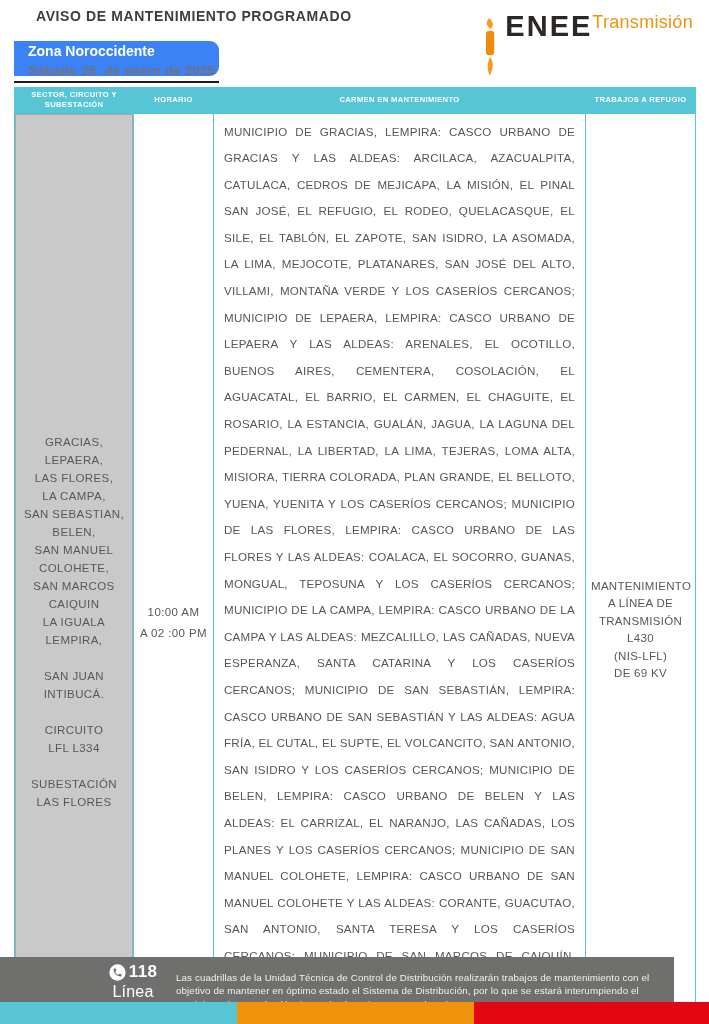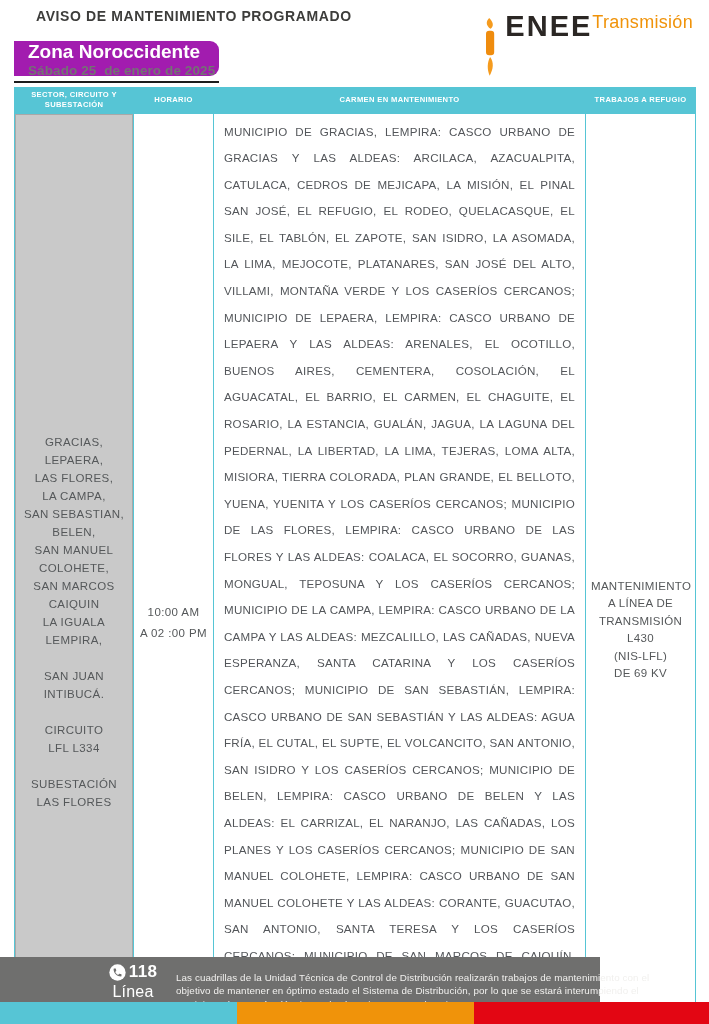--- a/index.html
+++ b/index.html
@@ -27,23 +27,23 @@
     font-size: 29px; font-weight: 900; color: #2b2724;
     letter-spacing: 2px; line-height: 28px;
   }
   .logo-division {
     font-size: 18px; font-weight: 500; color: #f0930a;
     letter-spacing: 0.3px; margin-top: 0px;
   }
   .zone-banner {
     position: absolute; left: 14px; top: 41px;
     width: 205px; height: 35px;
-    background: #a21caf;
+    background: #3b82f6;
     border-radius: 0 9px 9px 0;
-    color: #ffffff; font-weight: bold; font-size: 19px;
+    color: #ffffff; font-weight: bold; font-size: 14px;
     line-height: 21px; padding-left: 14px;
   }
   .date {
     position: absolute; left: 28px; top: 63px;
     font-size: 13.5px; font-weight: bold; color: #737373;
     white-space: pre-wrap; letter-spacing: 0.1px;
   }
   .date-rule {
     position: absolute; left: 14px; top: 81px;
     width: 205px; height: 2px; background: #1c1c1c;
@@ -91,21 +91,21 @@
     line-height: 26.6px; letter-spacing: 0.25px;
     padding: 5px 10px 5px 10px;
   }
   .cell-trabajos {
     text-align: center; font-size: 11.5px; color: #55585a;
     white-space: pre-line; line-height: 17.5px;
     letter-spacing: 0.3px; padding: 0 5px 120px 5px;
   }
   .footer-bar {
     position: absolute; left: 0; top: 957px;
-    width: 600px; height: 45px;
+    width: 674px; height: 45px;
     background: #6f6f6e;
   }
   .phone-block {
     position: absolute; left: 86px; top: 5px;
     width: 94px; text-align: center; color: #ffffff;
   }
   .phone-row { display: flex; align-items: center; justify-content: center; gap: 3px; }
   .phone-number { font-size: 17px; font-weight: bold; letter-spacing: 0.3px; }
   .phone-label { font-size: 16px; margin-top: 1px; letter-spacing: 0.2px; }
   .footer-text {

